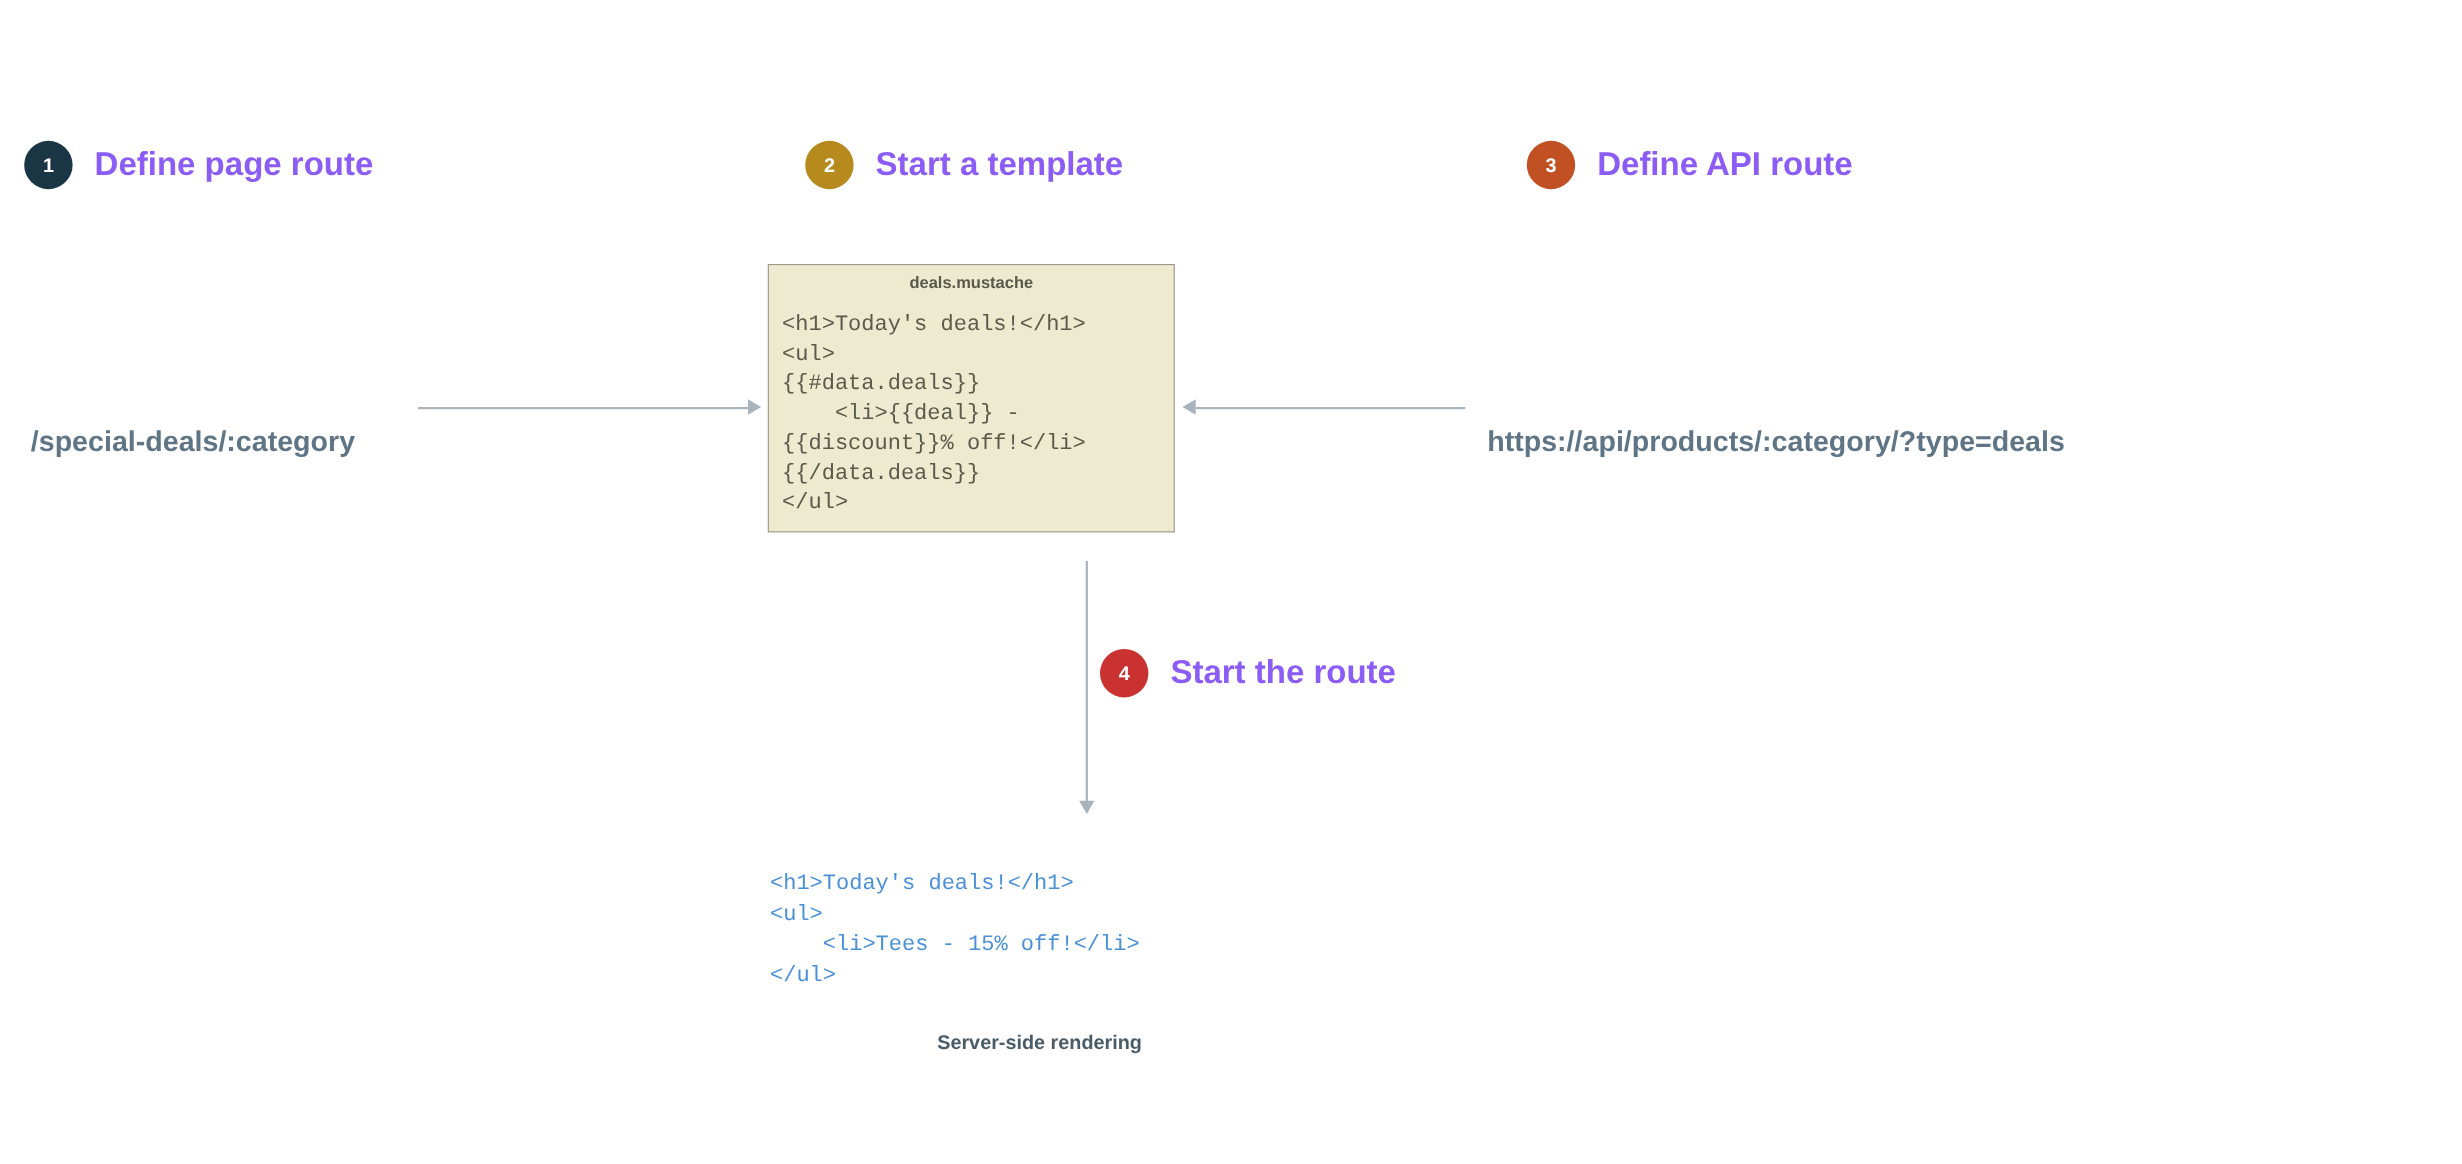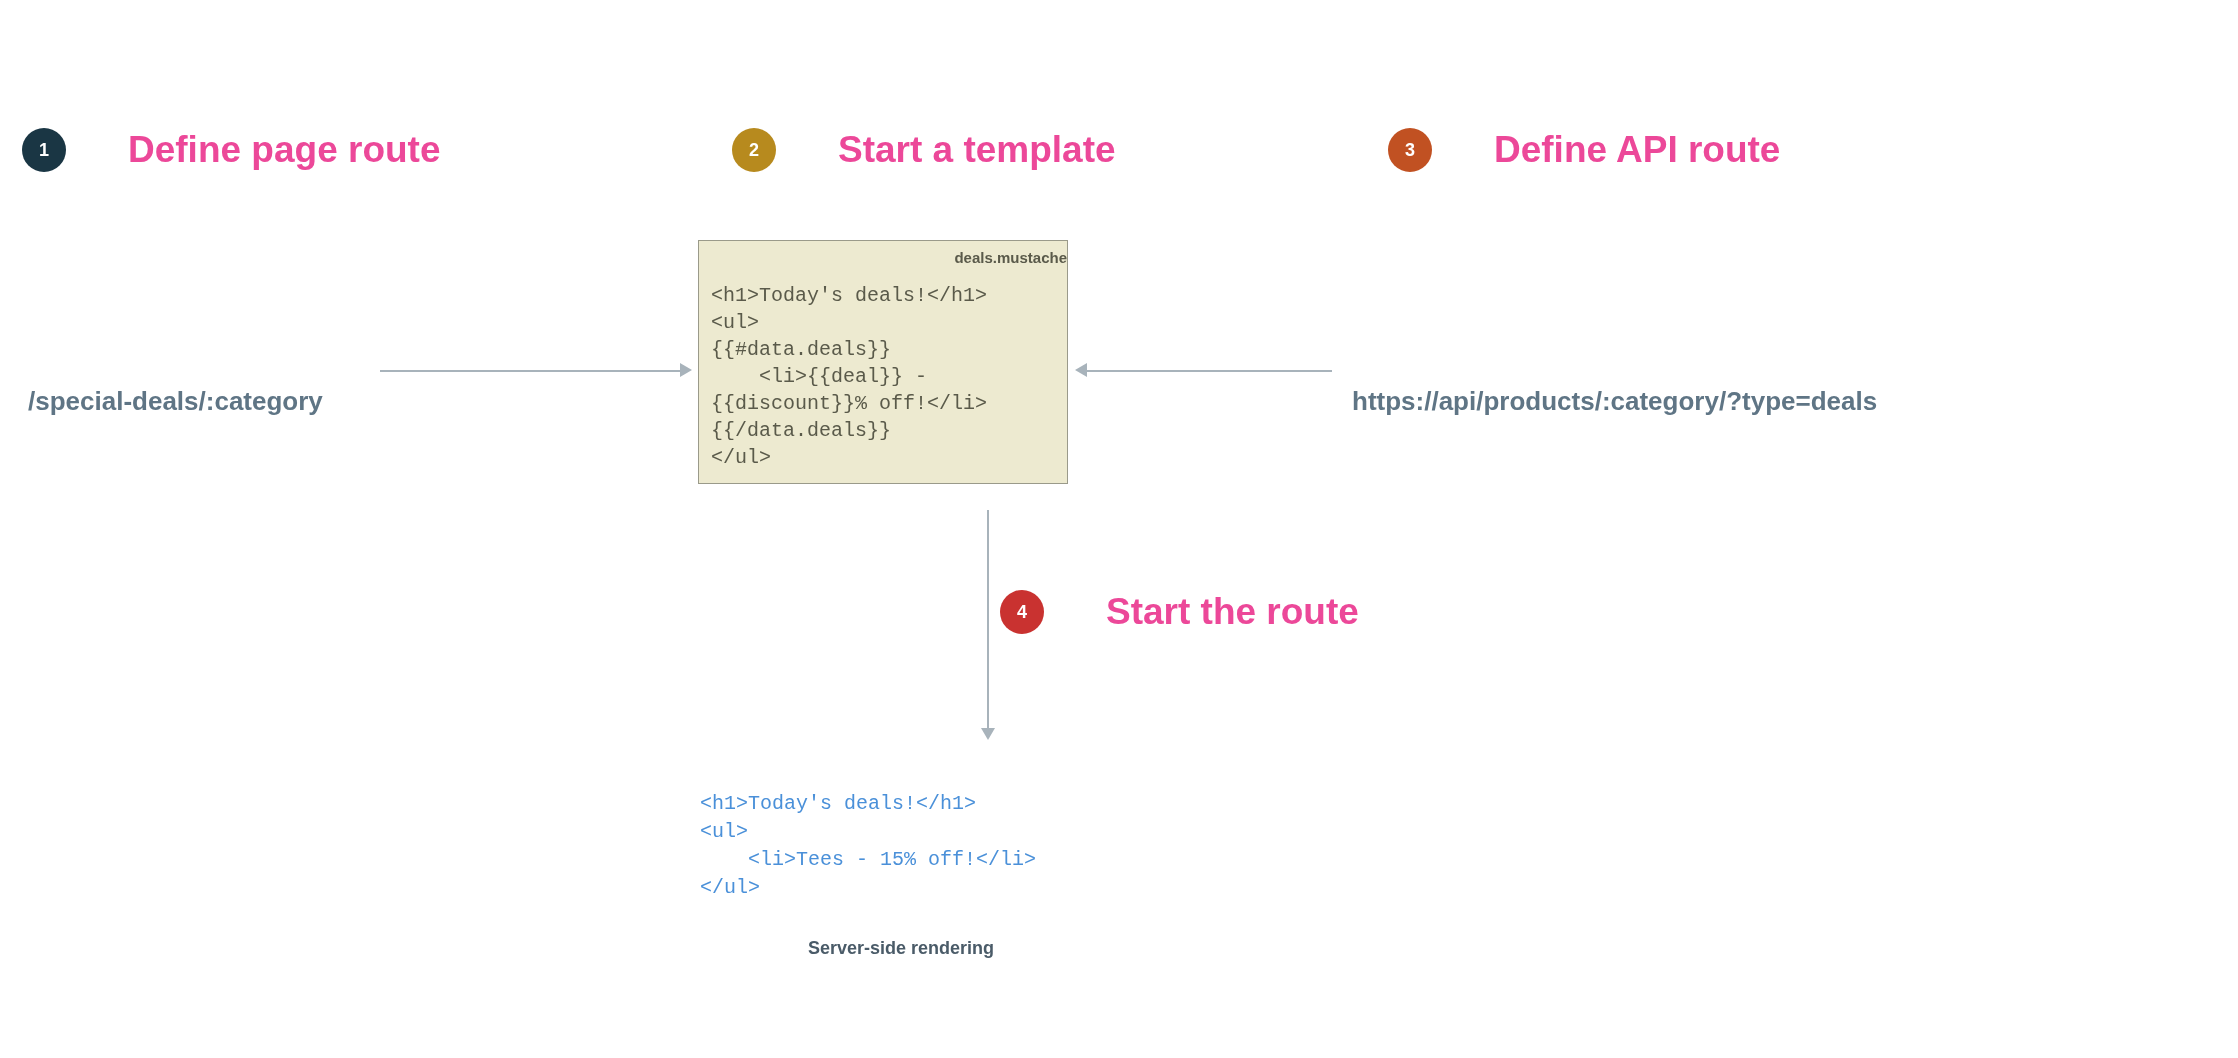--- a/index.html
+++ b/index.html
@@ -29,40 +29,39 @@
       justify-content: center;
       color: #ffffff;
       font-weight: 700;
       font-size: 18px;
     }
     .badge-1 { background: #1a3644; }
     .badge-2 { background: #b78a1e; }
     .badge-3 { background: #c15122; }
     .badge-4 { background: #c93230; }
     .step-title {
-      font-size: 37px;
+      font-size: 30px;
       font-weight: 700;
-      color: #ec4899;
-      margin-left: 42px;
+      color: #8b5cf6;
     }
     .route-text {
       position: absolute;
       font-size: 26px;
       font-weight: 600;
       color: #5f7585;
       margin-top: 30px;
     }
     .template-box {
       position: absolute;
       background: #edead0;
       border: 1px solid #9a9a8a;
       width: 370px;
     }
     .template-header {
-      text-align: right;
+      text-align: center;
       font-size: 15px;
       font-weight: 700;
       color: #5a5a4a;
       padding: 8px 0;
     }
     .template-code {
       font-family: "Courier New", monospace;
       font-size: 20px;
       color: #5a5a4a;
       padding: 8px 12px 12px 12px;
@@ -165,13 +164,13 @@
     <span>4</span>
   </div>
   <div class="step-title">Start the route</div>
 </div>
 
 <div class="output-code" style="left: 700px; top: 790px;">&lt;h1&gt;Today's deals!&lt;/h1&gt;
 &lt;ul&gt;
     &lt;li&gt;Tees - 15% off!&lt;/li&gt;
 &lt;/ul&gt;</div>
 
-<div class="caption" style="left: 808px; top: 938px;">Server-side rendering</div>
+<div class="caption" style="left: 852px; top: 938px;">Server-side rendering</div>
 
 </body></html>

